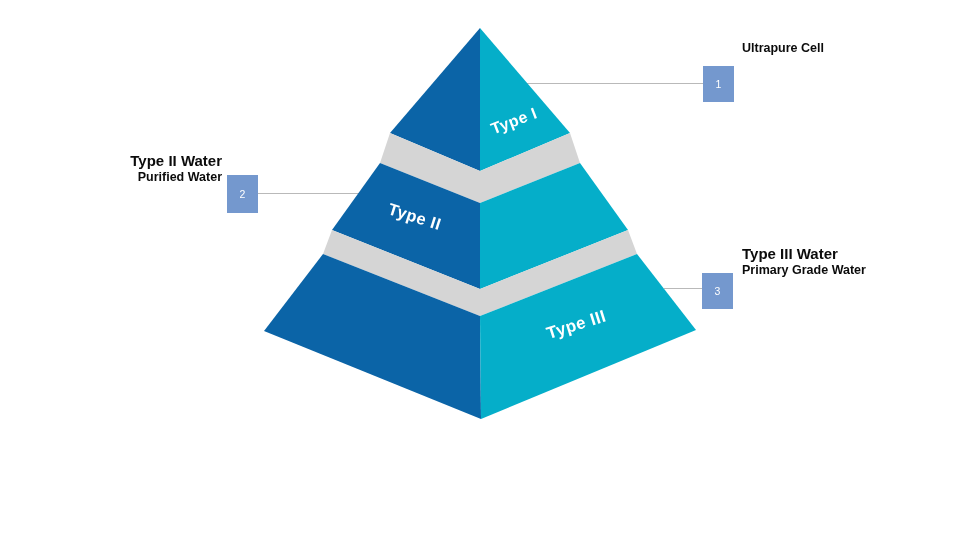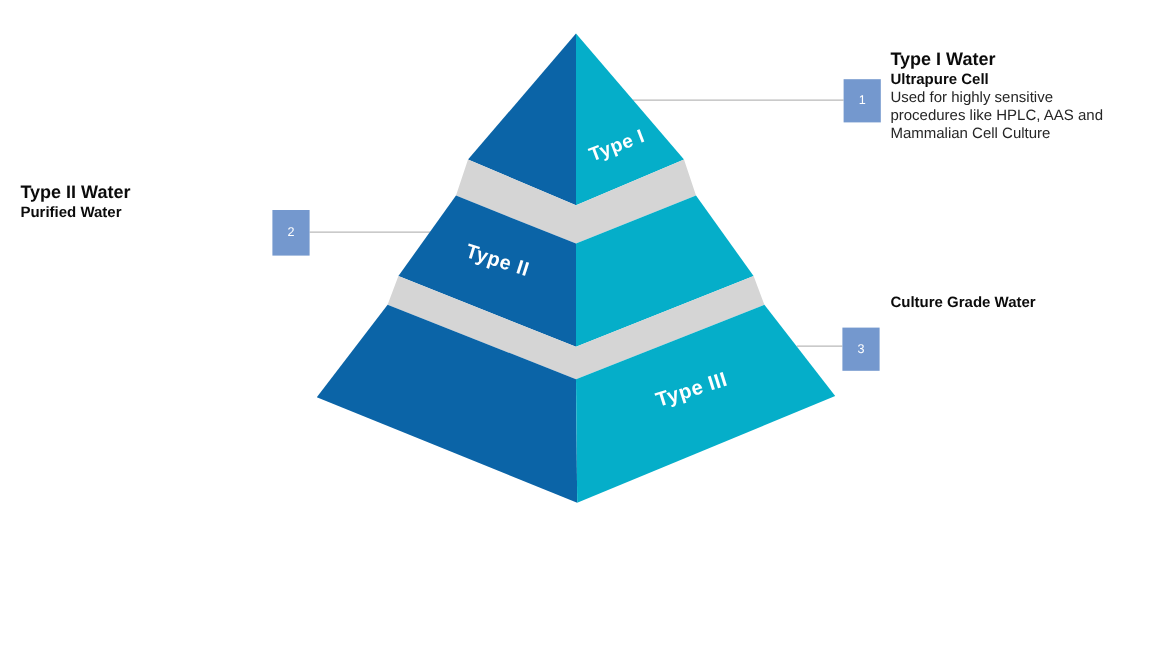--- a/index.html
+++ b/index.html
@@ -29,21 +29,21 @@
     letter-spacing:0.5px;
   }
   .badge{
     position:absolute;width:31px;height:36px;
     background:var(--badge);
     color:#ffffff;
     font-size:10.5px;
     display:flex;align-items:center;justify-content:center;
   }
   .callout{position:absolute;}
-  .callout.align-right{}
+  .callout.align-right{text-align:right;}
   .callout-title{
     font-size:15px;line-height:18px;font-weight:bold;
     color:var(--title-text);
   }
   .callout-subtitle{
     font-size:12.5px;line-height:15px;font-weight:bold;
     color:var(--title-text);
   }
   .callout-desc{
     font-size:12.5px;line-height:15px;
@@ -77,27 +77,26 @@
     <text class="tier-label" x="516" y="126" font-size="16" text-anchor="middle" transform="rotate(-21 516 126)">Type I</text>
     <text class="tier-label" x="413" y="222" font-size="16.5" text-anchor="middle" transform="rotate(17.5 413 222)">Type II</text>
     <text class="tier-label" x="578" y="330" font-size="17" text-anchor="middle" transform="rotate(-17.5 578 330)">Type III</text>
   </svg>
 
   <div class="badge" style="left:703px;top:66px;">1</div>
   <div class="badge" style="left:227px;top:175px;height:38px;">2</div>
   <div class="badge" style="left:702px;top:273px;">3</div>
 
   <div class="callout" style="left:742px;top:41px;width:195px;">
-    <div class="callout-title">Type I Water</div>
     <div class="callout-subtitle">Ultrapure Cell</div>
-    <div class="callout-desc">Used for highly sensitive procedures like HPLC, AAS and Mammalian Cell Culture</div>
   </div>
 
   <div class="callout align-right" style="left:17px;top:152px;width:205px;">
     <div class="callout-title">Type II Water</div>
     <div class="callout-subtitle">Purified Water</div>
   </div>
 
   <div class="callout" style="left:742px;top:245px;width:202px;">
-    <div class="callout-subtitle">Culture Grade Water</div>
+    <div class="callout-title">Type III Water</div>
+    <div class="callout-subtitle">Primary Grade Water</div>
   </div>
 
 </div>
 
 </body></html>

